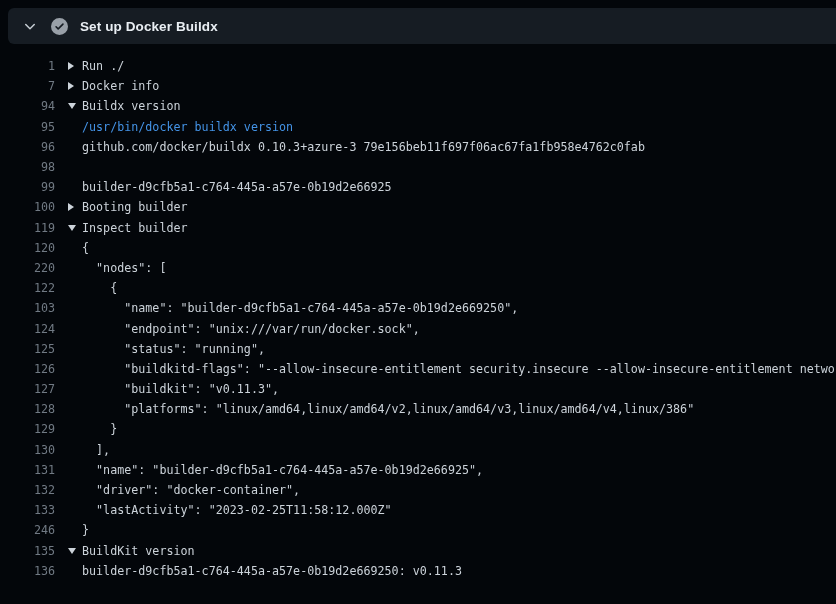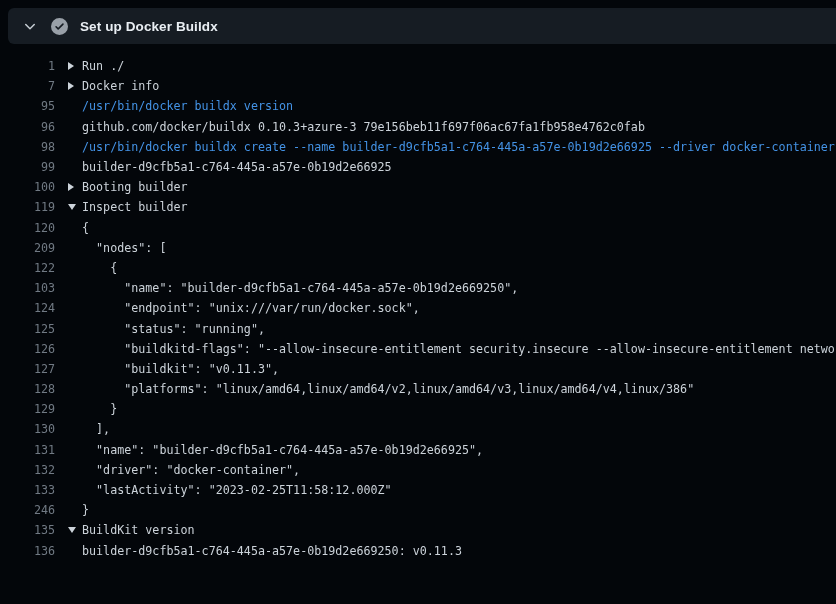--- a/index.html
+++ b/index.html
@@ -106,34 +106,38 @@
     <div class="log-line group">
     <span class="num">1</span>
     <span class="slot"><span class="arrow-right"></span></span>
     <span class="txt">Run ./</span>
   </div>
     <div class="log-line group">
     <span class="num">7</span>
     <span class="slot"><span class="arrow-right"></span></span>
     <span class="txt">Docker info</span>
   </div>
+    <div class="log-line group">
+    <span class="num">94</span>
+    <span class="slot"><span class="arrow-down"></span></span>
+    <span class="txt">Buildx version</span>
+  </div>
     <div class="log-line command">
     <span class="num">95</span>
     <span class="slot"></span>
     <span class="txt">/usr/bin/docker buildx version</span>
   </div>
     <div class="log-line output">
     <span class="num">96</span>
     <span class="slot"></span>
     <span class="txt">github.com/docker/buildx 0.10.3+azure-3 79e156beb11f697f06ac67fa1fb958e4762c0fab</span>
   </div>
     <div class="log-line command">
     <span class="num">98</span>
     <span class="slot"></span>
-    <span class="txt">/usr/bin/docker buildx create --name builder-d9cfb5a1-c764-445a-a57e-0b19d2e66925 --driver docker-container</span>
   </div>
     <div class="log-line output">
     <span class="num">99</span>
     <span class="slot"></span>
     <span class="txt">builder-d9cfb5a1-c764-445a-a57e-0b19d2e66925</span>
   </div>
     <div class="log-line group">
     <span class="num">100</span>
     <span class="slot"><span class="arrow-right"></span></span>
     <span class="txt">Booting builder</span>
@@ -142,21 +146,21 @@
     <span class="num">119</span>
     <span class="slot"><span class="arrow-down"></span></span>
     <span class="txt">Inspect builder</span>
   </div>
     <div class="log-line output">
     <span class="num">120</span>
     <span class="slot"></span>
     <span class="txt">{</span>
   </div>
     <div class="log-line output">
-    <span class="num">209</span>
+    <span class="num">220</span>
     <span class="slot"></span>
     <span class="txt">  "nodes": [</span>
   </div>
     <div class="log-line output">
     <span class="num">122</span>
     <span class="slot"></span>
     <span class="txt">    {</span>
   </div>
     <div class="log-line output">
     <span class="num">103</span>

